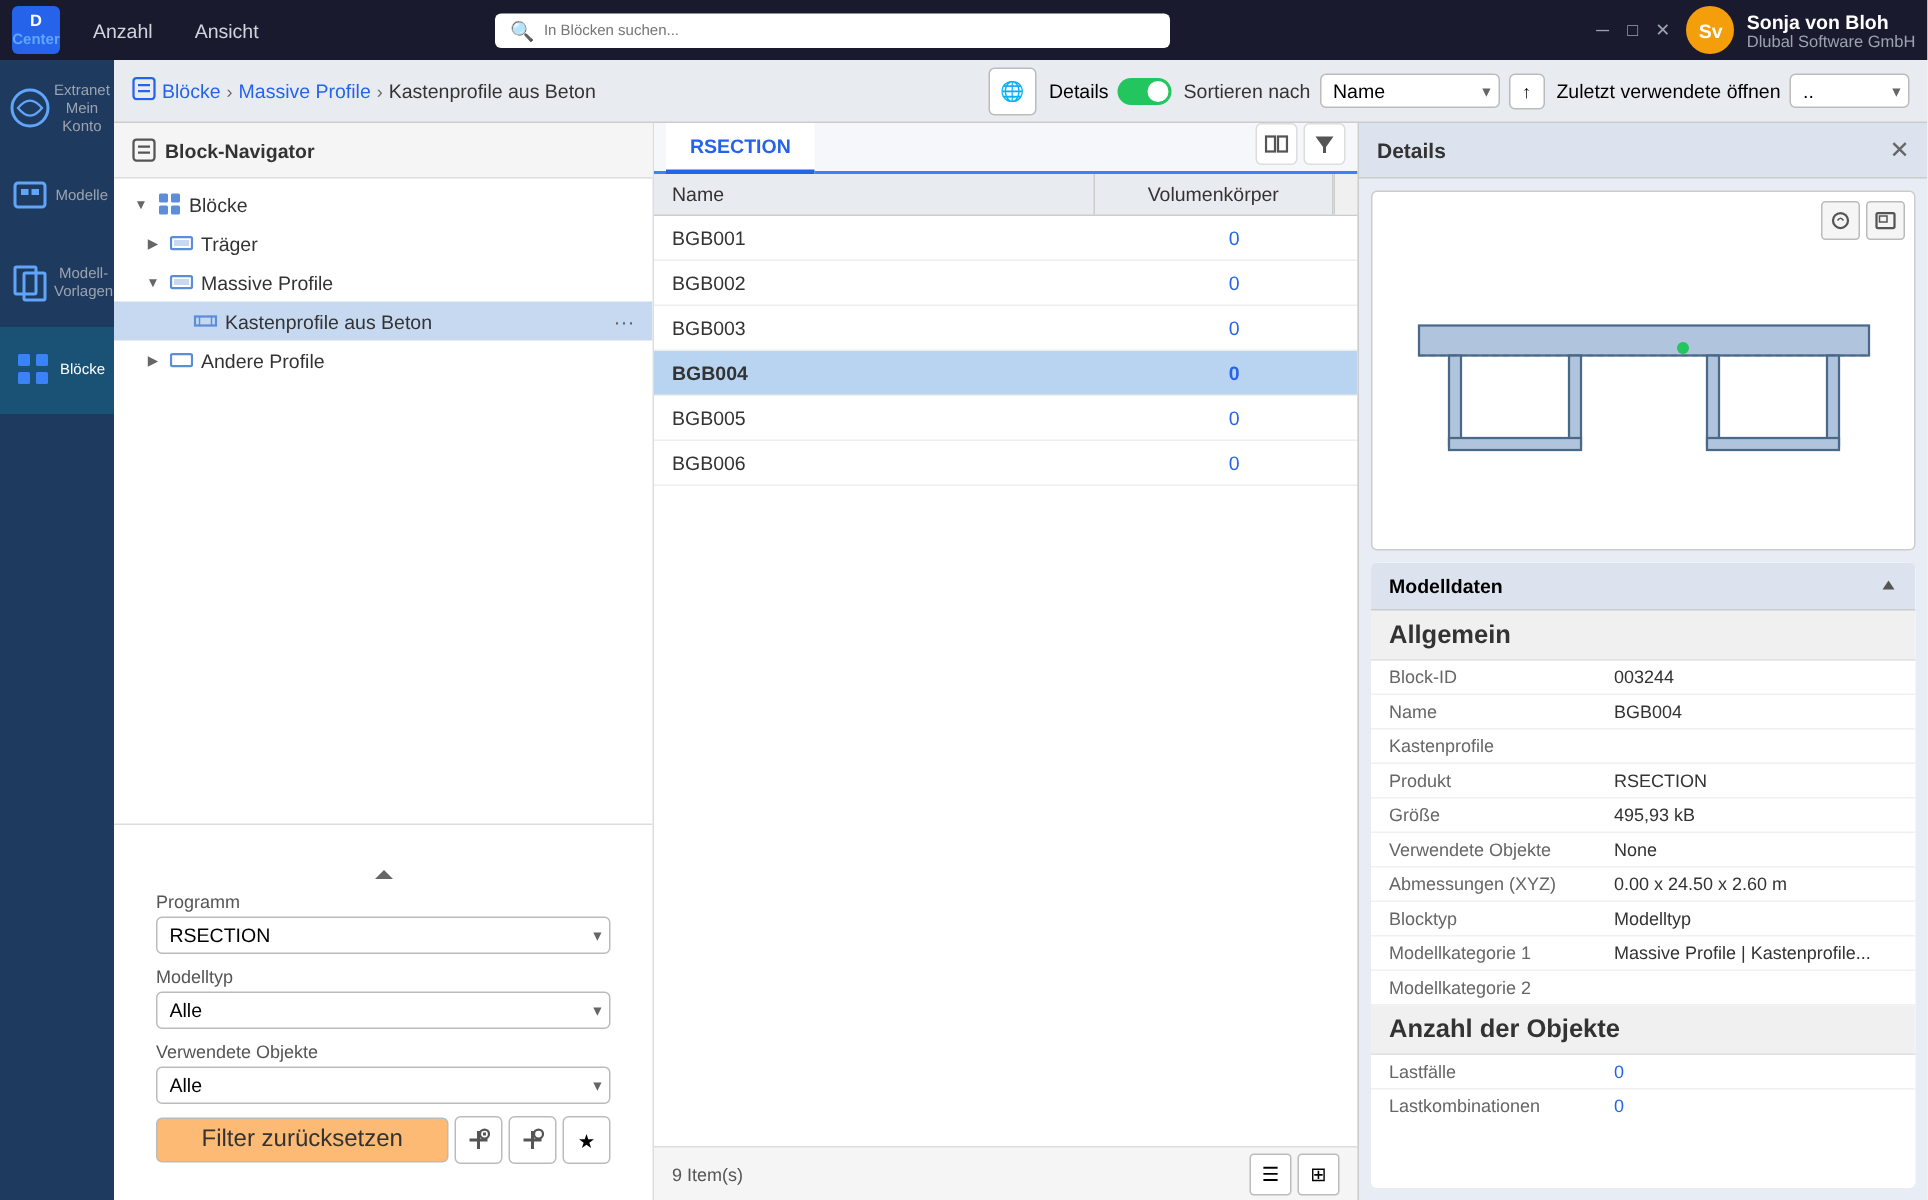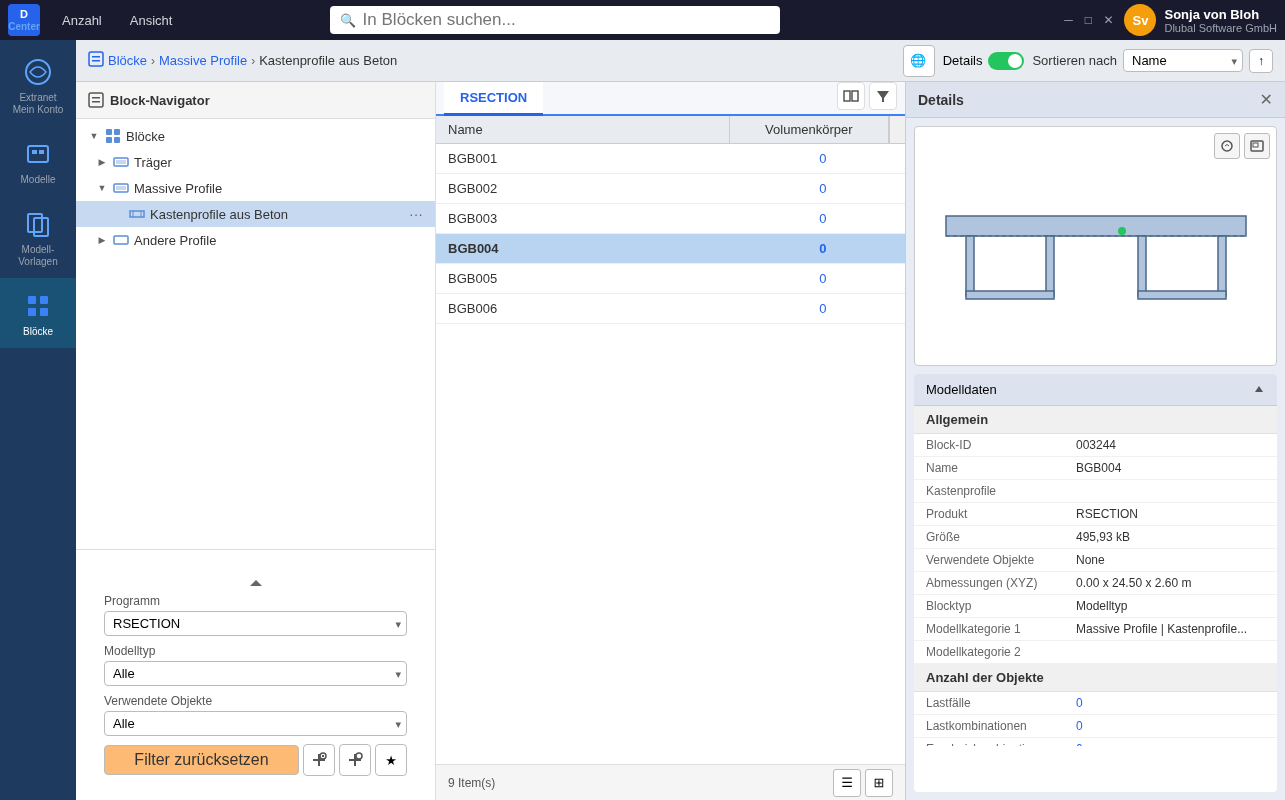--- a/index.html
+++ b/index.html
@@ -7,35 +7,35 @@
 
     
     .titlebar { height: 40px; background: #1a1a2e; display: flex; align-items: center; padding: 0 8px; gap: 8px; flex-shrink: 0; }
     .logo-area { display: flex; align-items: center; gap: 6px; }
     .logo-box { width: 32px; height: 32px; background: #2563eb; border-radius: 4px; display: flex; align-items: center; justify-content: center; }
     .logo-text { color: white; font-weight: bold; font-size: 11px; line-height: 1.1; text-align: center; }
     .logo-subtext { color: #60a5fa; font-size: 10px; font-weight: 600; }
     .menu-bar { display: flex; gap: 0; }
     .menu-item { color: #d1d5db; padding: 6px 14px; cursor: pointer; font-size: 13px; }
     .search-bar { flex: 1; max-width: 450px; margin: 0 auto; display: flex; align-items: center; background: white; border-radius: 4px; padding: 4px 10px; gap: 6px; }
-    .search-bar input { border: none; outline: none; flex: 1; font-size: 17px; color: #666; }
+    .search-bar input { border: none; outline: none; flex: 1; font-size: 10px; color: #666; }
     .window-controls { display: flex; gap: 4px; margin-left: auto; }
     .win-btn { width: 16px; height: 16px; display: flex; align-items: center; justify-content: center; cursor: pointer; color: #9ca3af; font-size: 12px; }
     .user-area { display: flex; align-items: center; gap: 8px; }
     .user-avatar { width: 32px; height: 32px; border-radius: 50%; background: #f59e0b; display: flex; align-items: center; justify-content: center; color: white; font-weight: bold; font-size: 13px; }
     .user-info { color: white; }
     .user-name { font-size: 13px; font-weight: 600; }
     .user-company { font-size: 11px; color: #9ca3af; }
 
     
     .main-layout { display: flex; flex: 1; overflow: hidden; }
 
     
     .icon-sidebar { width: 76px; background: #1e3a5f; display: flex; flex-direction: column; align-items: center; padding-top: 4px; flex-shrink: 0; }
-    .icon-sidebar-item { display: flex; flex-direction: column; align-items: center; padding: 10px 4px; cursor: pointer; color: #9ca3af; width: 100%; text-align: center; }
+    .icon-sidebar-item { display: flex; align-items: center; padding: 10px 4px; cursor: pointer; color: #9ca3af; width: 100%; text-align: center; }
     .icon-sidebar-item.active { background: #1a5276; color: white; }
     .icon-sidebar-item .icon-shape { width: 36px; height: 36px; display: flex; align-items: center; justify-content: center; margin-bottom: 2px; }
     .icon-sidebar-item .icon-label { font-size: 10px; color: #9ca3af; line-height: 1.2; }
     .icon-sidebar-item.active .icon-label { color: white; }
 
     
     .content-area { display: flex; flex: 1; flex-direction: column; overflow: hidden; }
 
     
     .toolbar { height: 42px; background: #e8ecf0; border-bottom: 1px solid #ccc; display: flex; align-items: center; padding: 0 12px; gap: 8px; flex-shrink: 0; }
@@ -106,22 +106,22 @@
 
     
     .details-panel { width: 380px; background: #e8ecf5; border-left: 1px solid #ccc; display: flex; flex-direction: column; flex-shrink: 0; overflow: hidden; }
     .details-header { display: flex; align-items: center; padding: 8px 12px; background: #dde3ee; border-bottom: 1px solid #ccc; flex-shrink: 0; }
     .details-title { font-size: 14px; font-weight: 600; color: #333; flex: 1; }
     .details-close { cursor: pointer; font-size: 16px; color: #666; }
     .details-preview { background: white; border: 1px solid #ccc; margin: 8px; border-radius: 4px; position: relative; display: flex; align-items: center; justify-content: center; min-height: 240px; }
     .preview-icons { position: absolute; top: 6px; right: 6px; display: flex; gap: 4px; }
     .preview-icon-btn { width: 26px; height: 26px; border: 1px solid #bbb; border-radius: 3px; background: #f5f5f5; display: flex; align-items: center; justify-content: center; cursor: pointer; font-size: 14px; }
     .modelldaten-section { background: white; margin: 0 8px 8px; border-radius: 4px; flex: 1; overflow-y: auto; }
-    .modelldaten-header { padding: 8px 12px; background: #dde3ee; font-weight: 400; font-size: 13px; border-bottom: 1px solid #ccc; display: flex; align-items: center; justify-content: space-between; }
-    .section-group-title { padding: 6px 12px; background: #f0f0f0; font-weight: 600; font-size: 13px; color: #333; border-bottom: 1px solid #e0e0e0; }
+    .modelldaten-header { padding: 8px 12px; background: #dde3ee; font-weight: 700; font-size: 13px; border-bottom: 1px solid #ccc; display: flex; align-items: center; justify-content: space-between; }
+    .section-group-title { padding: 6px 12px; background: #f0f0f0; font-weight: 600; font-size: 17px; color: #333; border-bottom: 1px solid #e0e0e0; }
     .data-row { display: flex; padding: 4px 12px; border-bottom: 1px solid #f0f0f0; align-items: flex-start; }
     .data-label { color: #666; font-size: 12px; min-width: 150px; }
     .data-value { color: #333; font-size: 12px; font-weight: 500; }
     .data-value.blue { color: #2563eb; }
 
     
     .shape-preview { width: 340px; height: 180px; }
 
     
     ::-webkit-scrollbar { width: 8px; height: 8px; }
@@ -239,20 +239,28 @@
       <div class="sort-area">
         <span class="sort-label">Sortieren nach</span>
         <div class="select-wrapper">
           <select class="sort-select">
             <option>Name</option>
             <option>Größe</option>
             <option>Datum</option>
           </select>
         </div>
         <div class="sort-arrow-btn">↑</div>
+      </div>
+      <div class="recent-area">
+        <span>Zuletzt verwendete öffnen</span>
+        <div class="select-wrapper">
+          <select class="recent-select">
+            <option>..</option>
+          </select>
+        </div>
       </div>
     </div>
 
     <div class="inner-layout">
 
       <div class="block-nav">
         <div class="block-nav-header">
           <svg width="16" height="16" viewBox="0 0 16 16">
               <rect x="1" y="1" width="14" height="14" rx="2" fill="none" stroke="#555" stroke-width="1.5"></rect>
               <rect x="4" y="5" width="8" height="1.5" fill="#555"></rect>

